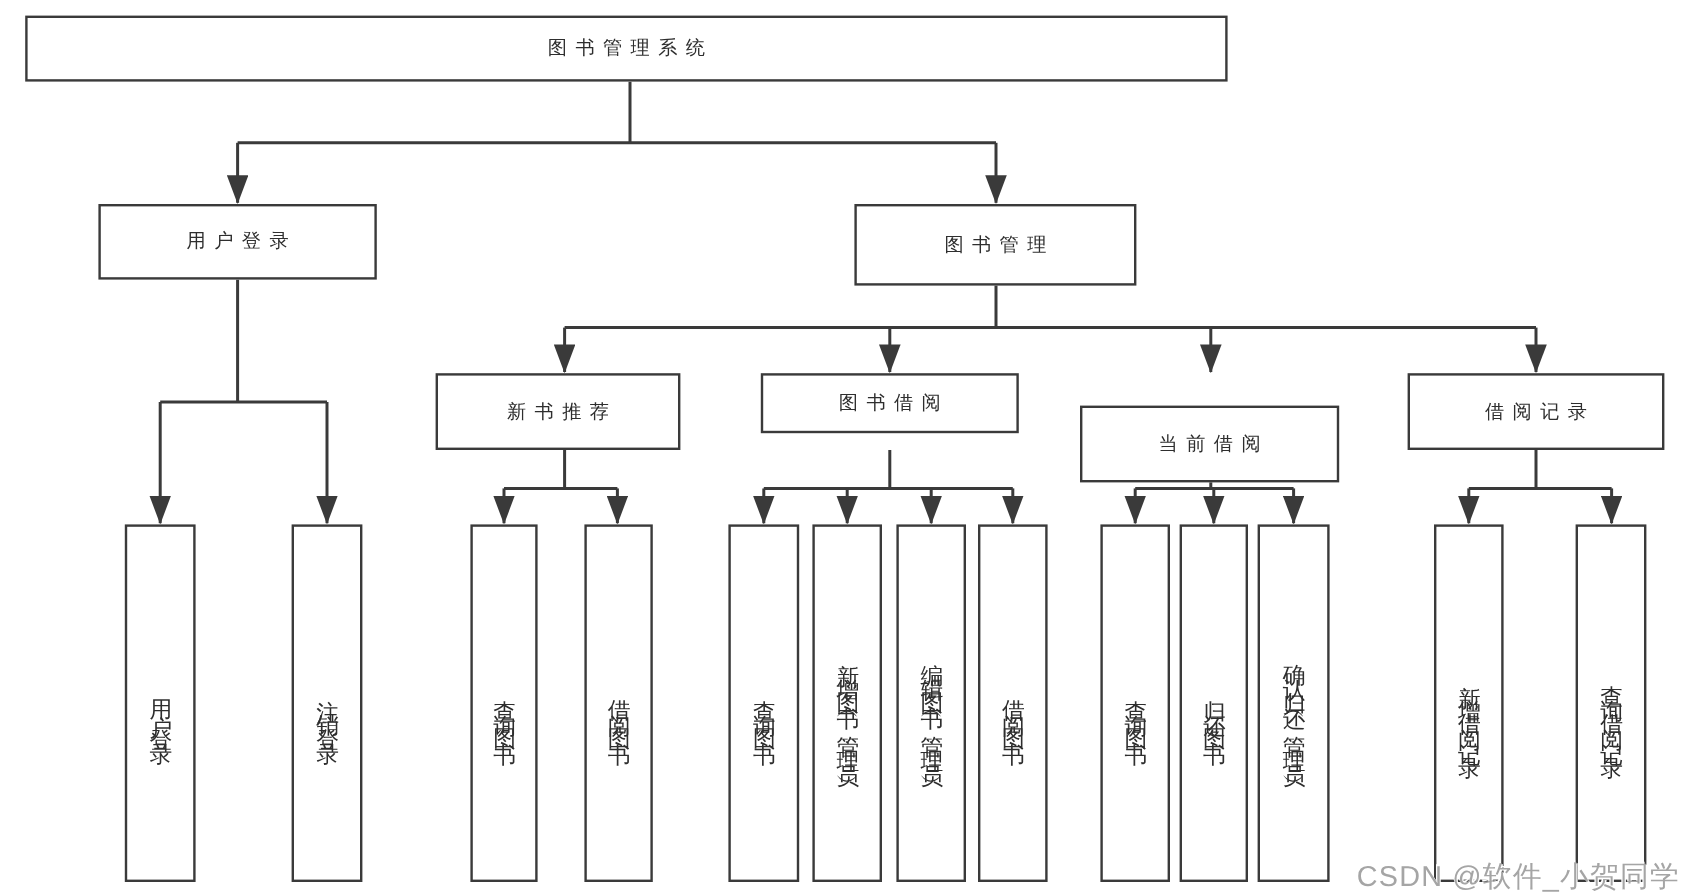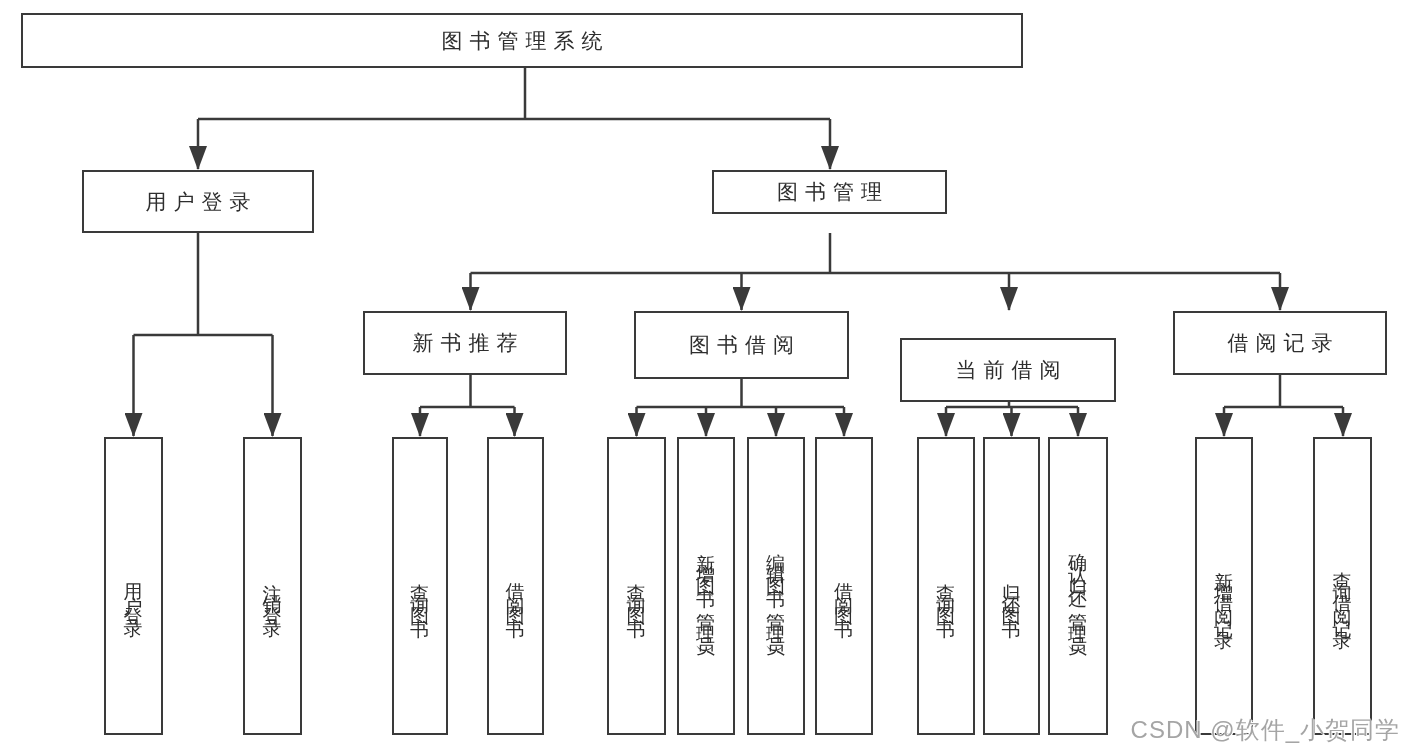--- a/index.html
+++ b/index.html
@@ -16,21 +16,21 @@
     position: absolute;
     box-sizing: border-box;
     background: #ffffff;
     border: 2.5px solid #3a3a3a;
     display: flex;
     align-items: center;
     justify-content: center;
     color: #2e2e2e;
   }
   .h {
-    font-size: 21px;
+    font-size: 16px;
     letter-spacing: 7px;
     padding-left: 7px;
     white-space: nowrap;
   }
   .v {
     top: 437px;
     height: 298px;
     writing-mode: vertical-rl;
     text-orientation: mixed;
     font-size: 19px;
@@ -107,24 +107,24 @@
         <path d="M1280,375 V407 M1224,407 H1343"></path>
         <line x1="1224" y1="407" x2="1224" y2="436" marker-end="url(#arw)"></line>
         <line x1="1343" y1="407" x2="1343" y2="436" marker-end="url(#arw)"></line>
       </g>
     </g>
   </svg>
 
   <div class="box h" style="left:21px; top:13px; width:1002px; height:55px;">图书管理系统</div>
 
   <div class="box h" style="left:82px; top:170px; width:232px; height:63px;">用户登录</div>
-  <div class="box h" style="left:712px; top:170px; width:235px; height:44px;">图书管理</div>
+  <div class="box h" style="left:712px; top:170px; width:235px; height:68px;">图书管理</div>
 
   <div class="box h" style="left:363px; top:311px; width:204px; height:64px;">新书推荐</div>
-  <div class="box h" style="left:634px; top:311px; width:215px; height:68px;">图书借阅</div>
+  <div class="box h" style="left:634px; top:311px; width:215px; height:50px;">图书借阅</div>
   <div class="box h" style="left:900px; top:311px; width:216px; height:64px;margin-top:27px;">当前借阅</div>
   <div class="box h" style="left:1173px; top:311px; width:214px; height:64px;text-align:right;">借阅记录</div>
 
   <div class="box v" style="left:104px; width:59px;">用户登录</div>
   <div class="box v" style="left:243px; width:59px;">注销登录</div>
 
   <div class="box v" style="left:392px; width:56px;">查询图书</div>
   <div class="box v" style="left:487px; width:57px;">借阅图书</div>
 
   <div class="box v" style="left:607px; width:59px;">查询图书</div>

